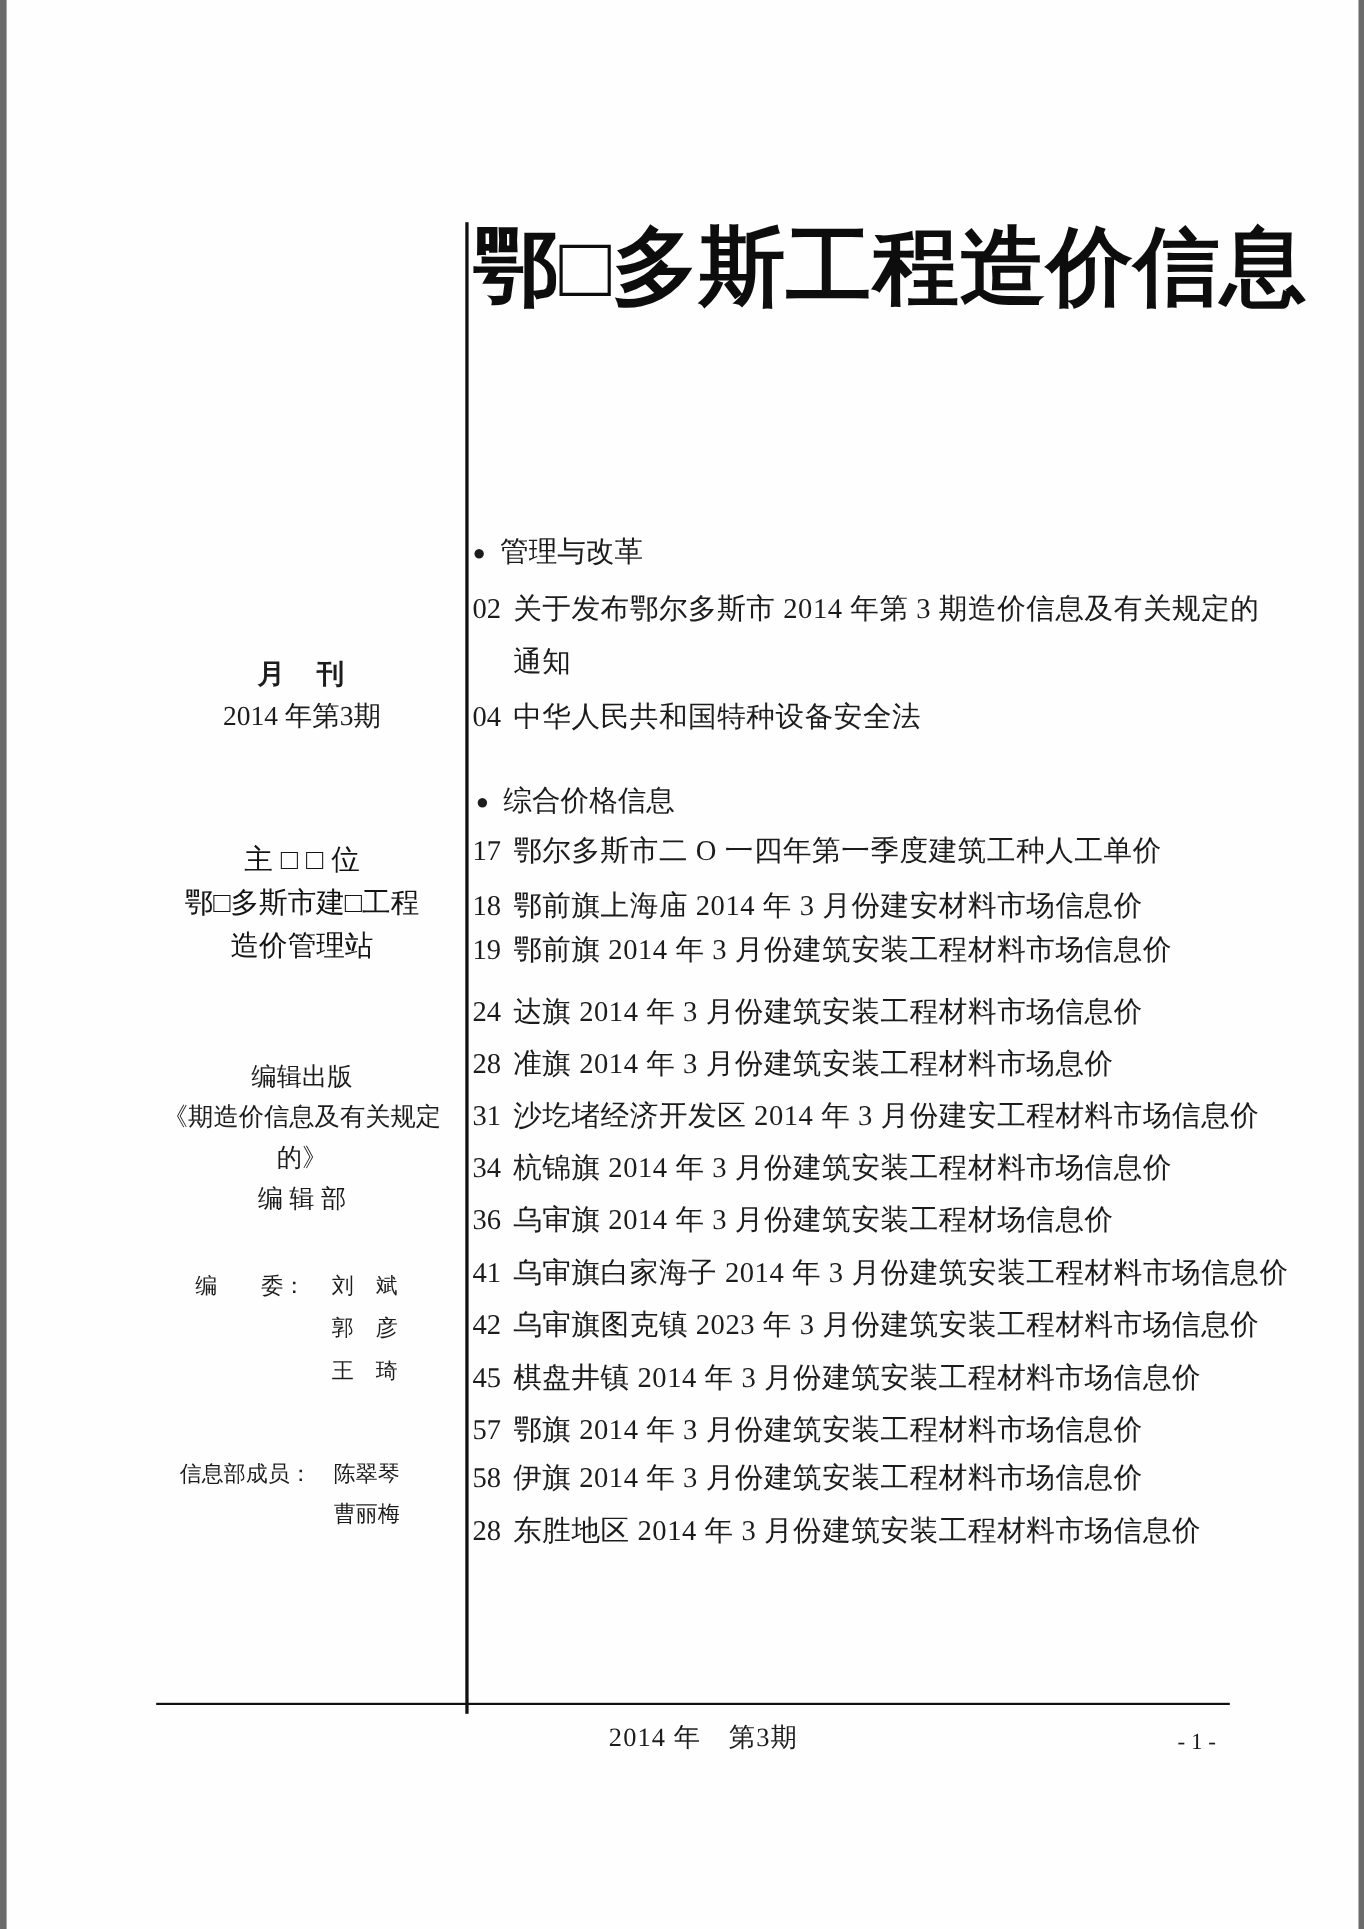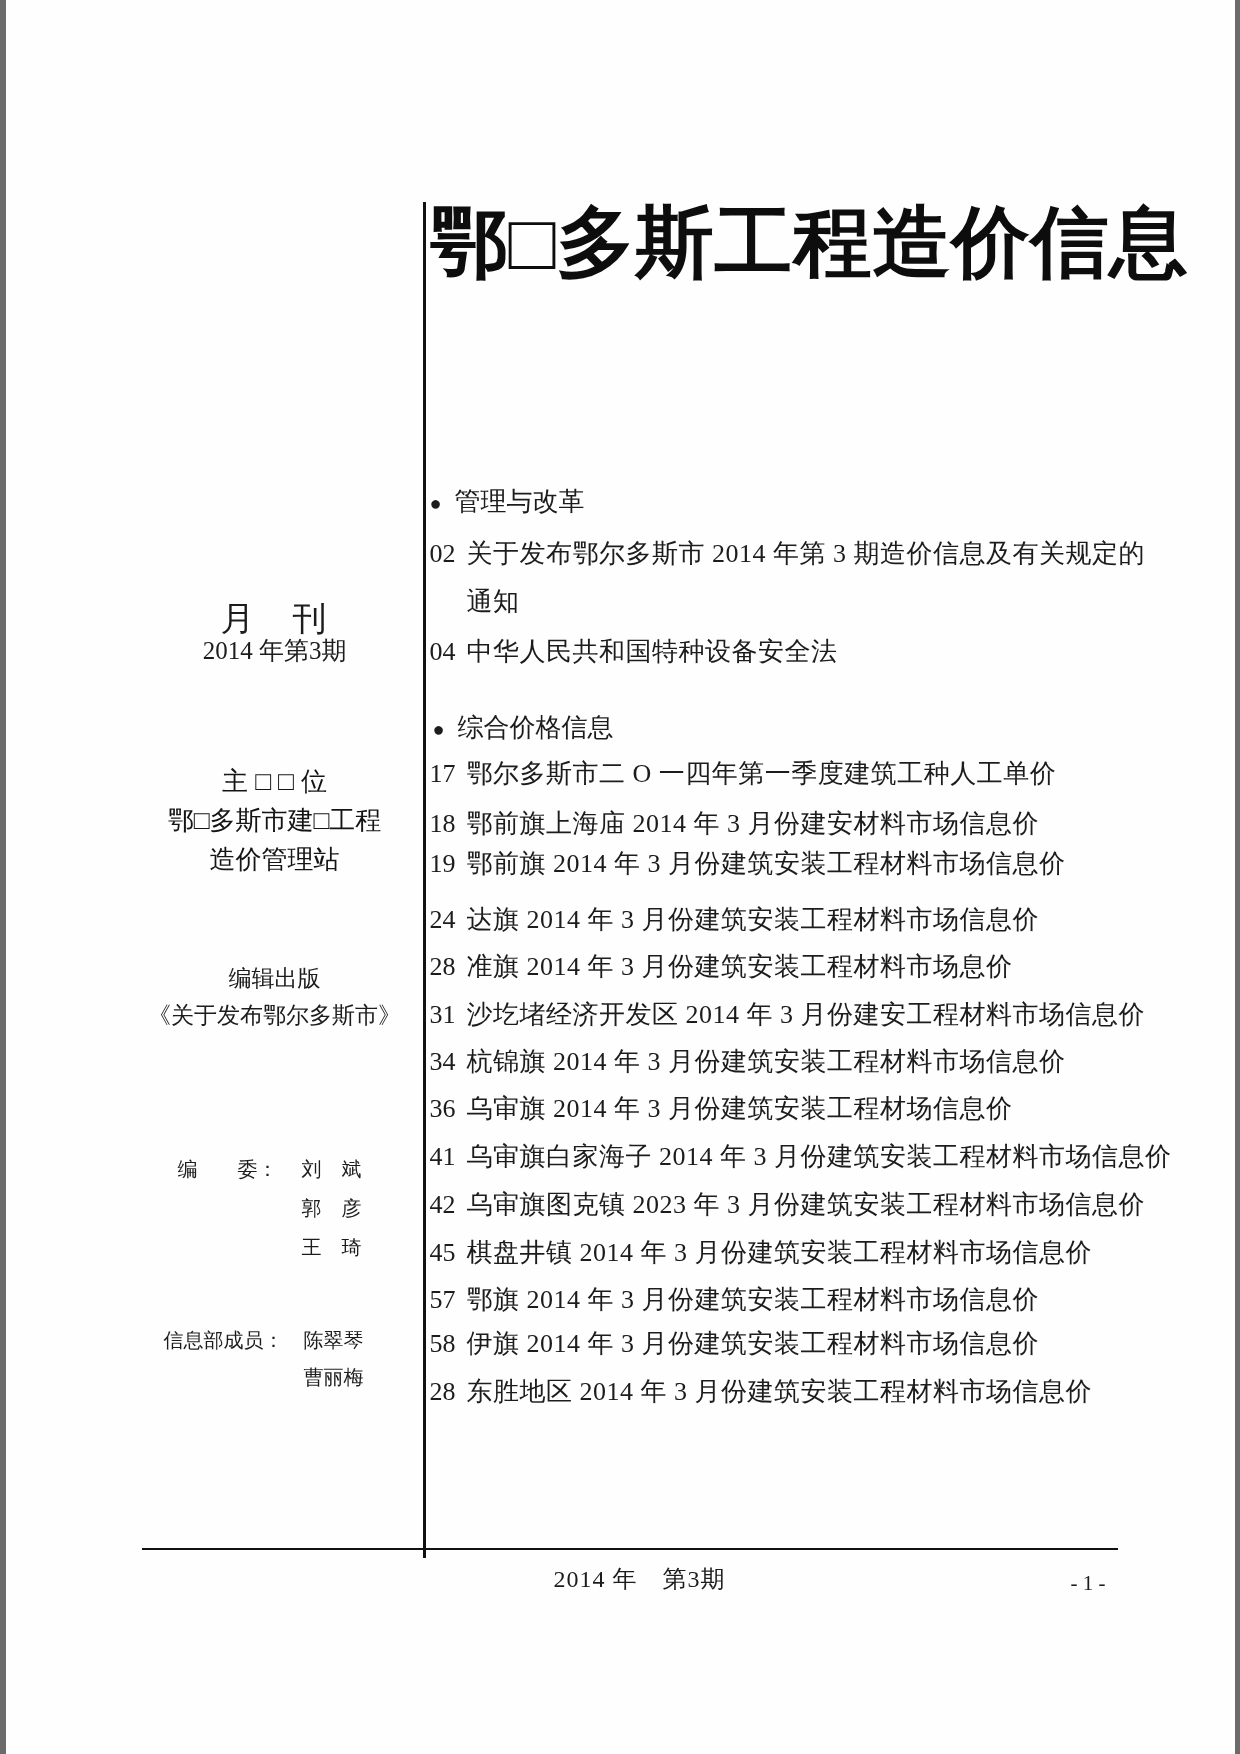--- a/index.html
+++ b/index.html
@@ -15,21 +15,21 @@
   
   .masthead {
     position:absolute; left:424px; top:196px; width:810px;
     font-family:"Liberation Sans","DejaVu Sans",sans-serif;
     font-weight:bold; font-size:78px; line-height:1.2; letter-spacing:1px;
     white-space:nowrap; color:#0d0d0d;
   }
 
   
   .lc { position:absolute; left:133px; width:272px; text-align:center; }
-  .freq   { top:596px; font-size:34px; letter-spacing:2px; }
+  .freq   { top:596px; font-size:25px; letter-spacing:2px;font-weight:bold; }
   .issue  { top:634px; font-size:25px; }
   .organizer {
     top:762px; font-family:"Liberation Sans","DejaVu Sans",sans-serif;
     font-weight:normal; font-size:26px; line-height:39px; color:#141414;
   }
   .publisher { top:960px; font-size:23px; line-height:37px; }
   .people { position:absolute; display:flex; align-items:flex-start; font-size:20px; }
   .board  { left:172px; top:1150px; }
   .board .names div { line-height:39px; }
   .board .plabel { line-height:39px; margin-right:24px; }
@@ -70,21 +70,22 @@
   <div class="lc issue">2014 年第3期</div>
 
   <div class="lc organizer">
     <div>主 □ □ 位</div>
     <div>鄂□多斯市建□工程</div>
     <div>造价管理站</div>
   </div>
 
   <div class="lc publisher">
     <div>编辑出版</div>
-    <div>《关于发布鄂尔多斯市》</div>
+    <div>《期造价信息及有关规定的》</div>
+    <div>编  辑  部</div>
   </div>
 
   <div class="people board">
     <span class="plabel">编　　委：</span>
     <div class="names">
       <div>刘　斌</div>
       <div>郭　彦</div>
       <div>王　琦</div>
     </div>
   </div>

